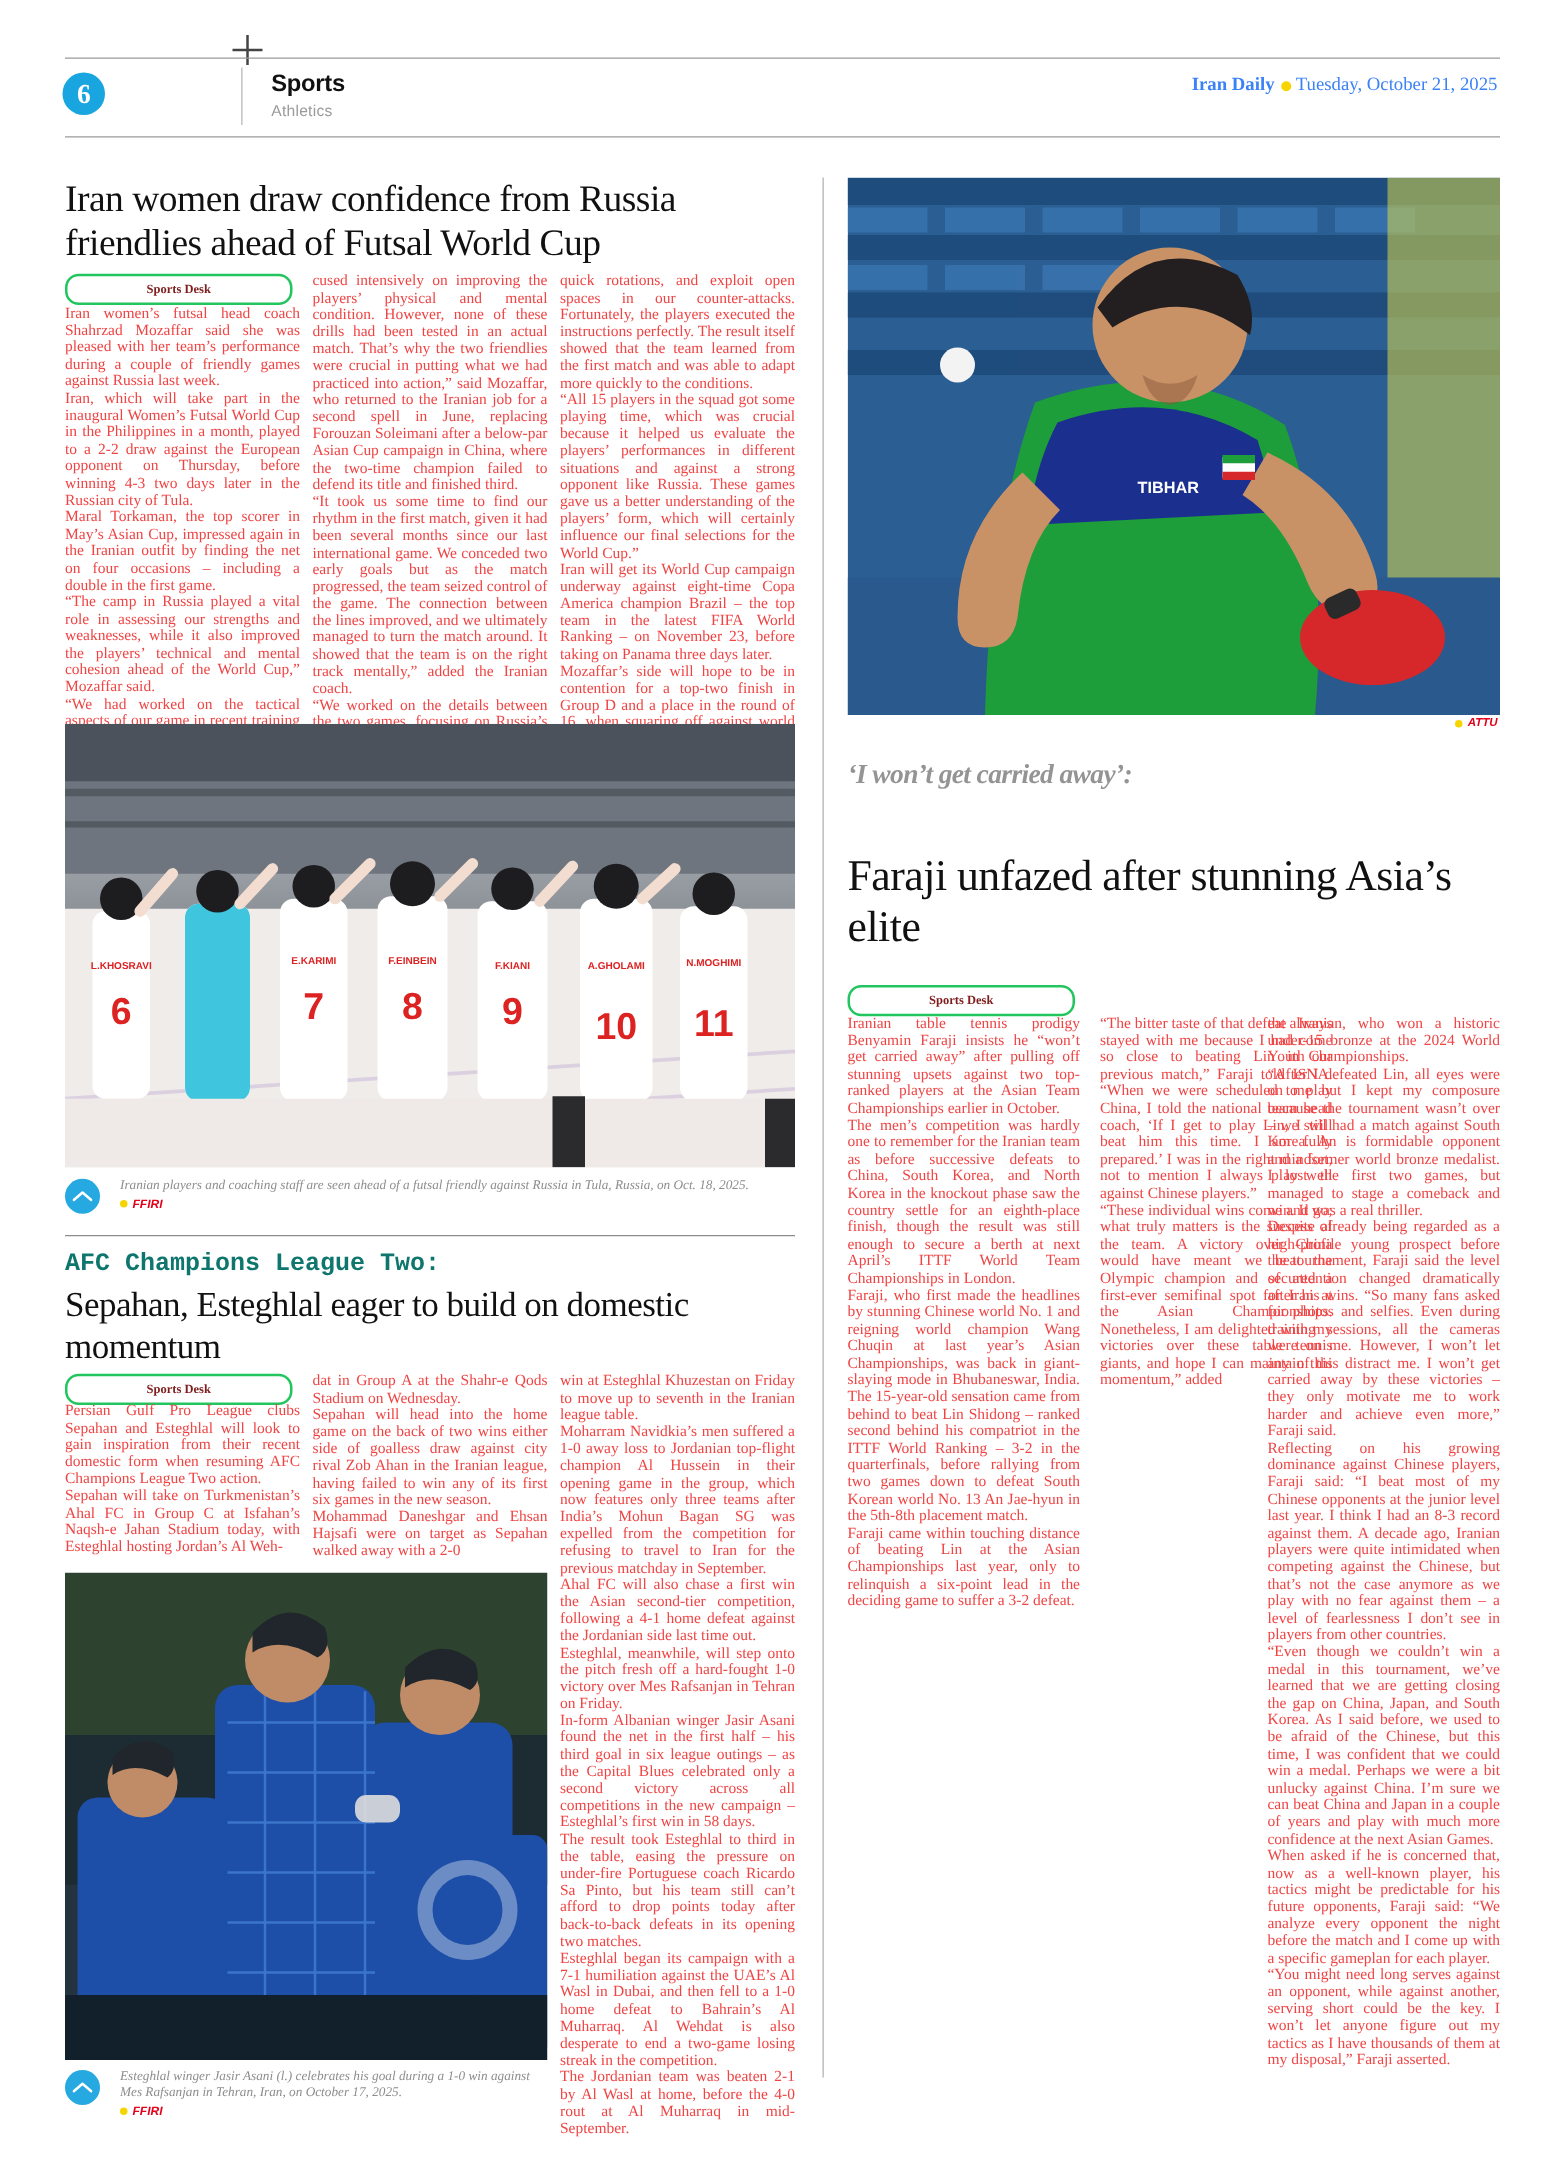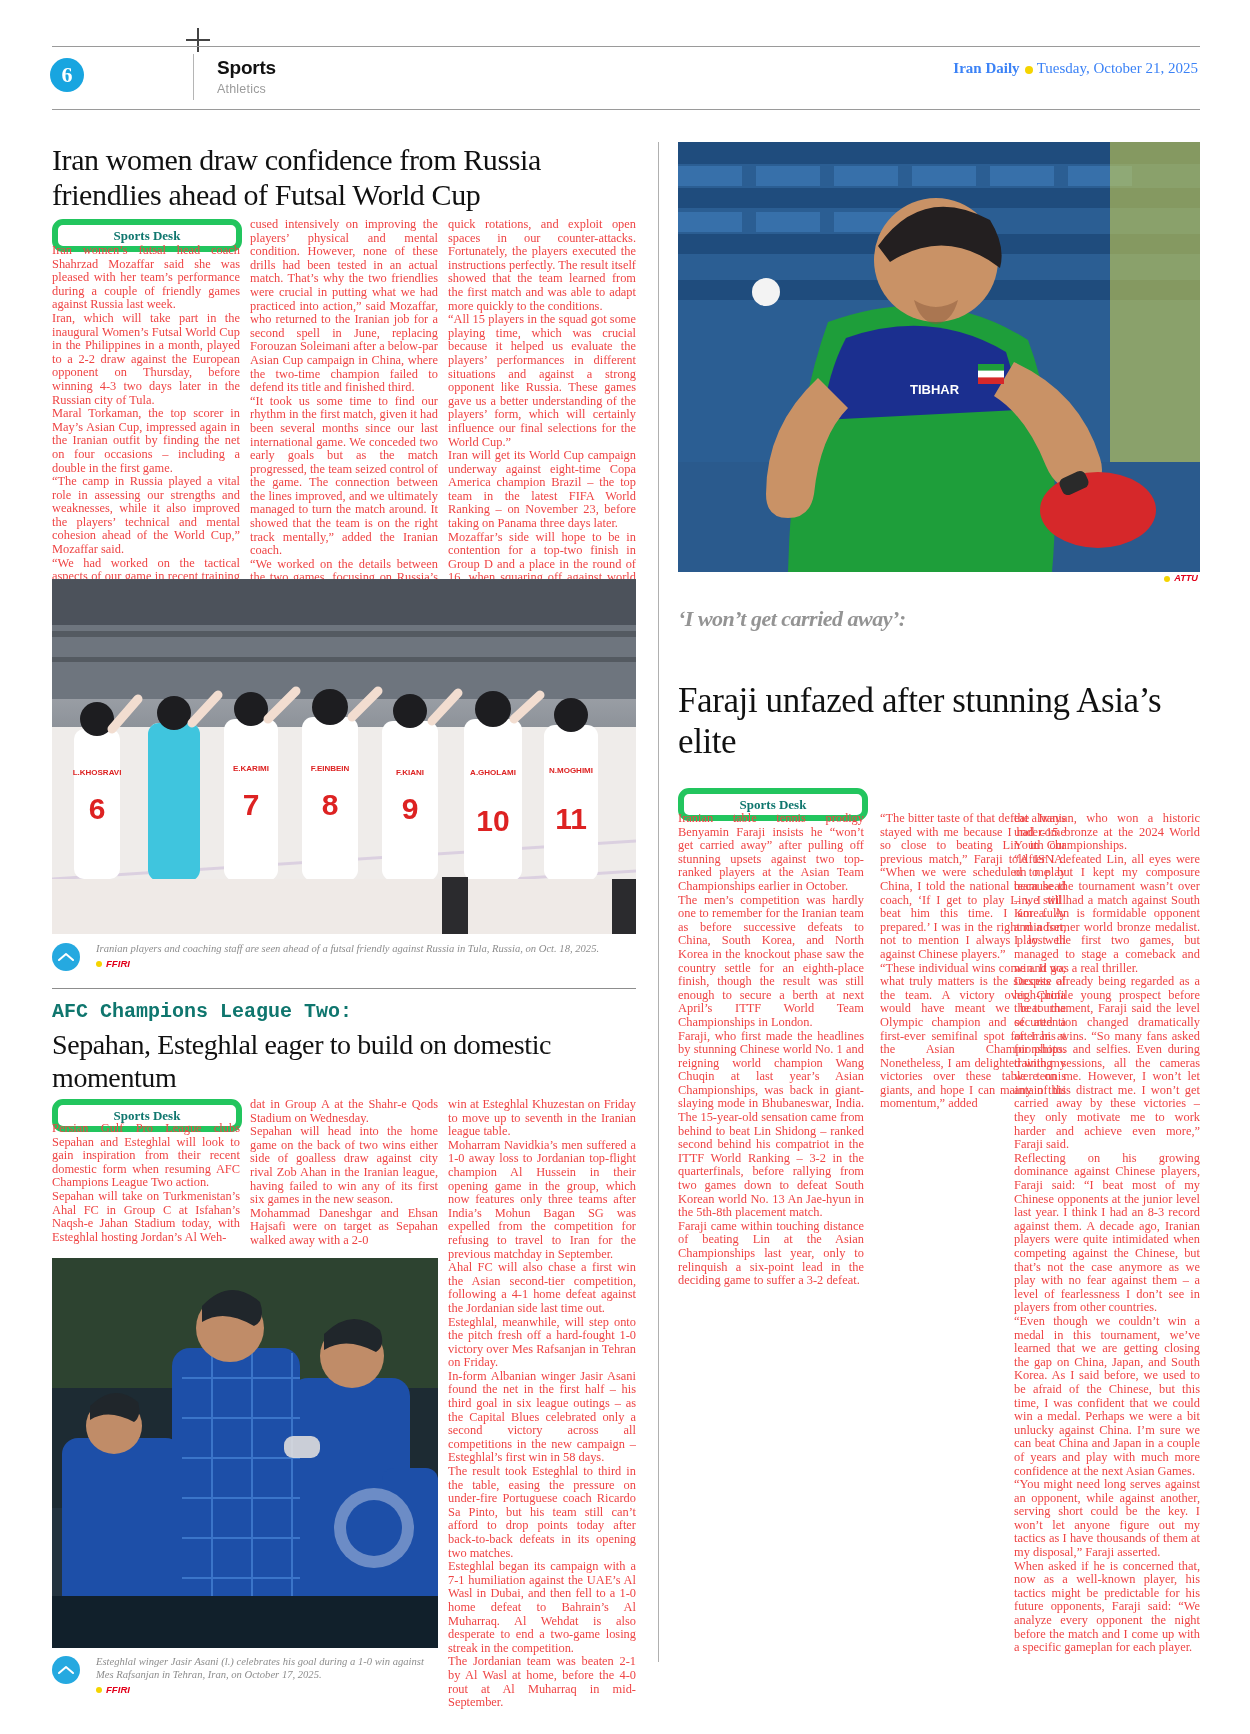--- a/index.html
+++ b/index.html
@@ -32,23 +32,23 @@
   .sec-sub{position:absolute;left:217px;top:82px;font-family:"Liberation Sans",sans-serif;
            font-size:12.5px;color:#9b9b9b;letter-spacing:.2px;}
   .brandline{position:absolute;right:52px;top:60px;font-size:15px;color:#3b82f6;white-space:nowrap;}
   .brandline .bname{font-weight:bold;font-family:"Liberation Serif",serif;}
   .dot-y{display:inline-block;width:8px;height:8px;border-radius:50%;background:#f5d400;
          margin:0 4px 0 5px;vertical-align:middle;}
 
   
   .hl{font-family:"Liberation Serif",serif;font-weight:normal;color:#111;letter-spacing:-.4px;}
   .kicker{font-family:Liberation Mono, monospace;font-weight:bold;color:#0f766e;}
-  .desk{width:178px;height:21px;border:6px solid #22c55e;border-radius:11px;
-        text-align:center;line-height:21px;color:#0f766e;font-weight:bold;
-        font-family:"Liberation Serif",serif;font-size:13px;}
+  .desk{width:178px;height:21px;border:2px solid #22c55e;border-radius:11px;
+        text-align:center;line-height:21px;color:#7f1d1d;font-weight:bold;
+        font-family:"Liberation Serif",serif;font-size:10px;}
   .body-col{font-family:"Liberation Serif",serif;font-size:12.4px;line-height:13.6px;
             text-align:justify;color:#ef4444;hyphens:auto;}
   .body-col p{margin:0;}
   .rule{background:#8d8d8d;height:1px;}
 
   
   .a1-h{position:absolute;left:52px;top:142px;width:600px;font-size:30px;line-height:35px;}
   .a1-desk{position:absolute;left:52px;top:219px;}
   .a1-c1{position:absolute;left:52px;top:244px;width:188px;height:330px;}
   .a1-c2{position:absolute;left:250px;top:218px;width:188px;height:356px;}
@@ -367,17 +367,17 @@
     <div class="body-col a3-c2">
       <p>“The bitter taste of that defeat always stayed with me because I had come so close to beating Lin in our previous match,” Faraji told ISNA. “When we were scheduled to play China, I told the national team head coach, ‘If I get to play Lin, I will beat him this time. I am fully prepared.’ I was in the right mindset, not to mention I always play well against Chinese players.”</p>
       <p>“These individual wins come and go; what truly matters is the success of the team. A victory over China would have meant we beat the Olympic champion and secured a first-ever semifinal spot for Iran at the Asian Championships. Nonetheless, I am delighted with my victories over these table tennis giants, and hope I can maintain this momentum,” added</p>
     </div>
   <div class="body-col a3-c3">
       <p>the Iranian, who won a historic under-15 bronze at the 2024 World Youth Championships.</p>
       <p>“After I defeated Lin, all eyes were on me but I kept my composure because the tournament wasn’t over – we still had a match against South Korea. An is formidable opponent and a former world bronze medalist. I lost the first two games, but managed to stage a comeback and win. It was a real thriller.</p>
       <p>Despite already being regarded as a high-profile young prospect before the tournament, Faraji said the level of attention changed dramatically after his wins. “So many fans asked for photos and selfies. Even during training sessions, all the cameras were on me. However, I won’t let any of this distract me. I won’t get carried away by these victories – they only motivate me to work harder and achieve even more,” Faraji said.</p>
       <p>Reflecting on his growing dominance against Chinese players, Faraji said: “I beat most of my Chinese opponents at the junior level last year. I think I had an 8-3 record against them. A decade ago, Iranian players were quite intimidated when competing against the Chinese, but that’s not the case anymore as we play with no fear against them – a level of fearlessness I don’t see in players from other countries.</p>
       <p>“Even though we couldn’t win a medal in this tournament, we’ve learned that we are getting closing the gap on China, Japan, and South Korea. As I said before, we used to be afraid of the Chinese, but this time, I was confident that we could win a medal. Perhaps we were a bit unlucky against China. I’m sure we can beat China and Japan in a couple of years and play with much more confidence at the next Asian Games.</p>
+      <p>When asked if he is concerned that, now as a well-known player, his tactics might be predictable for his future opponents, Faraji said: “We analyze every opponent the night before the match and I come up with a specific gameplan for each player.</p>
       <p>“You might need long serves against an opponent, while against another, serving short could be the key. I won’t let anyone figure out my tactics as I have thousands of them at my disposal,” Faraji asserted.</p>
-      <p>When asked if he is concerned that, now as a well-known player, his tactics might be predictable for his future opponents, Faraji said: “We analyze every opponent the night before the match and I come up with a specific gameplan for each player.</p>
     </div>
 
 </div>
 
 </body></html>

